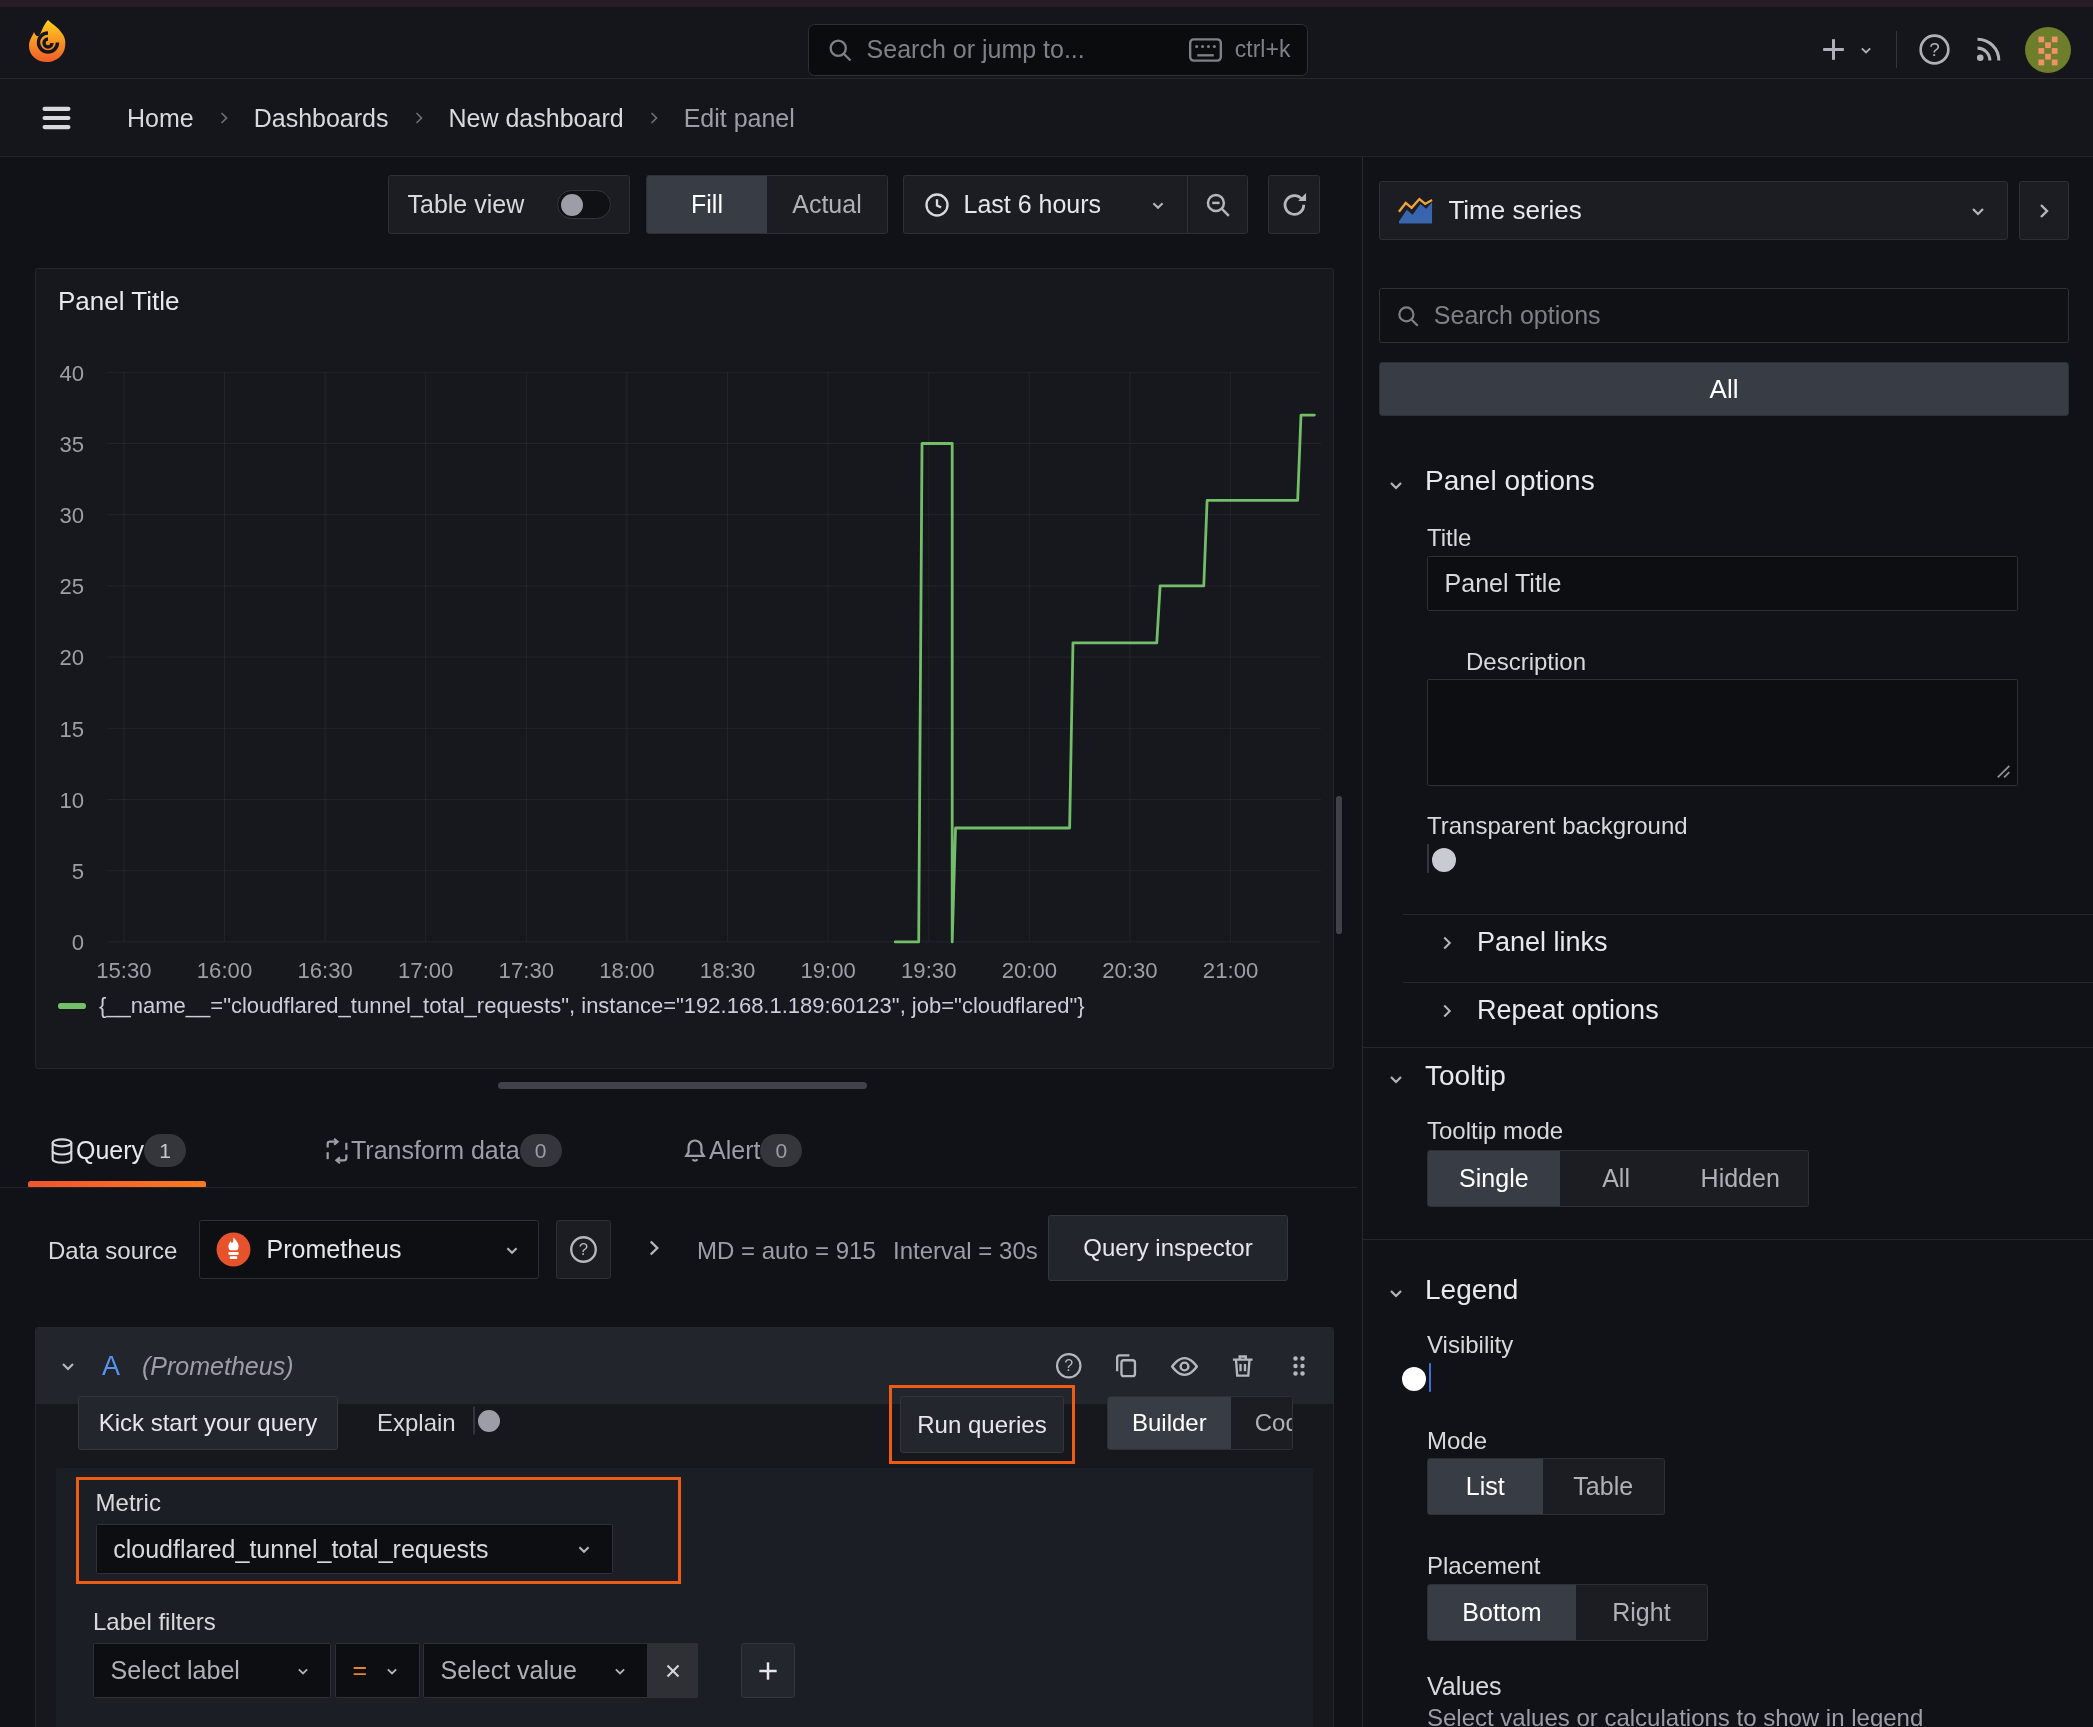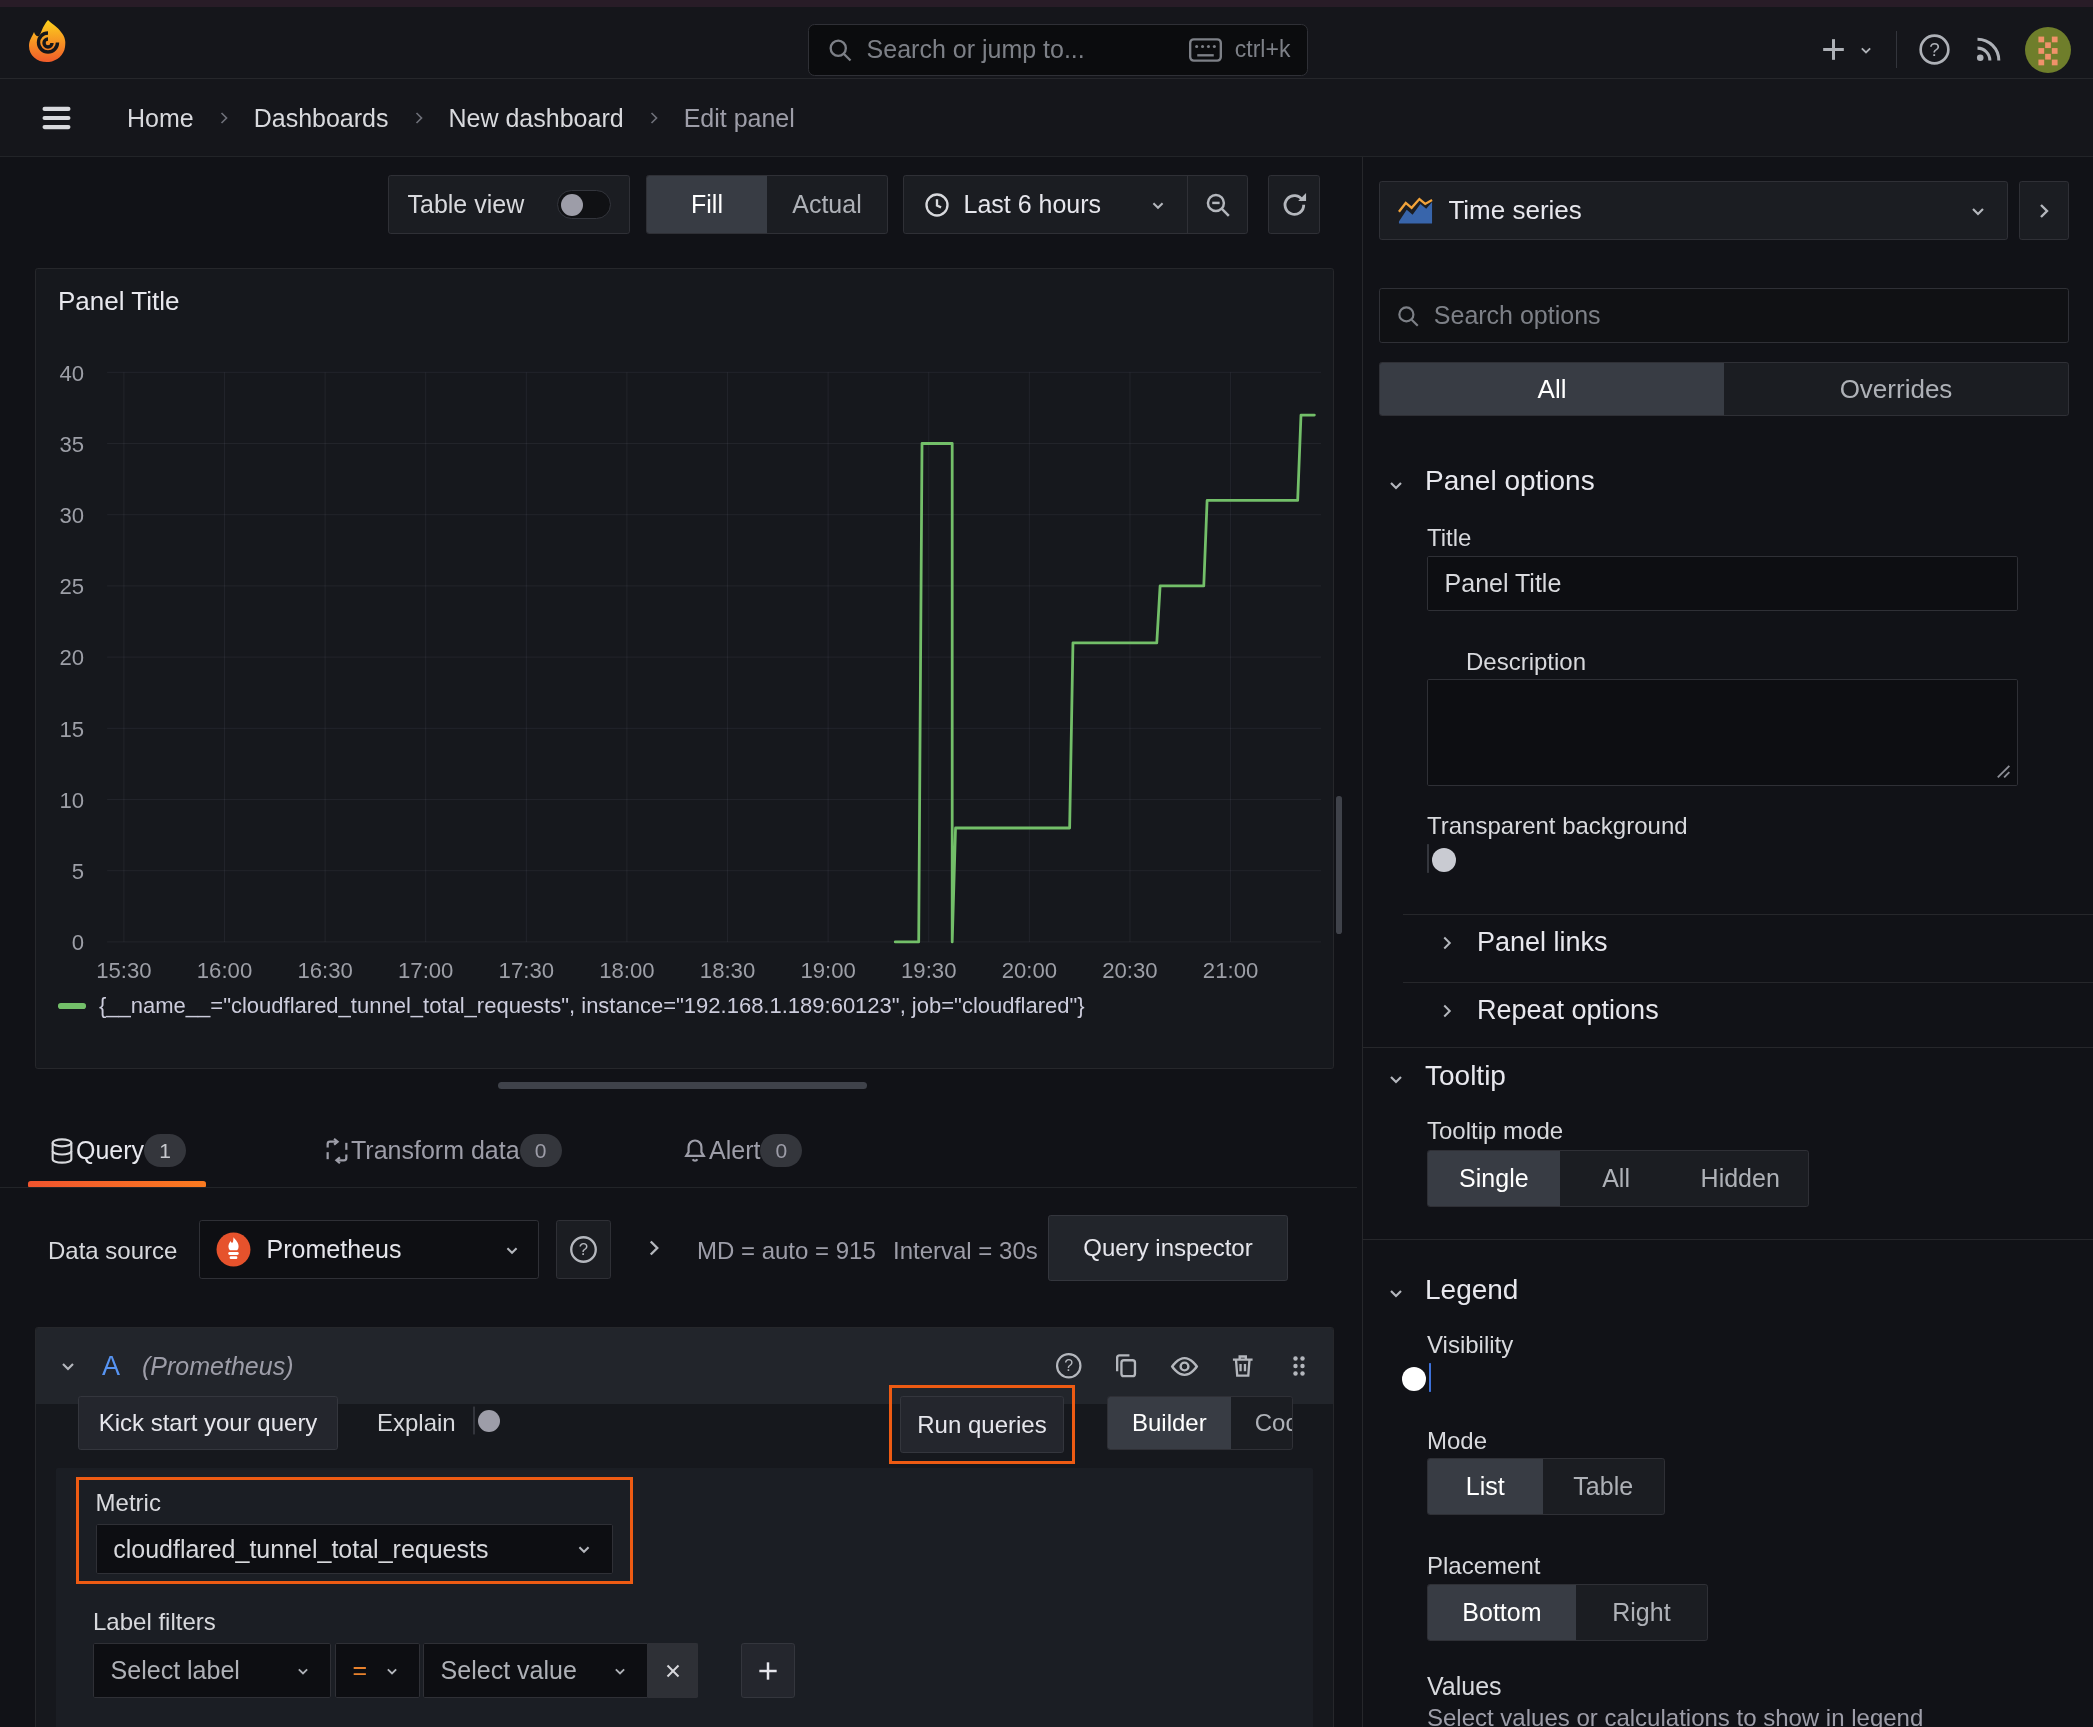--- a/index.html
+++ b/index.html
@@ -71,21 +71,21 @@
   
   .qcard{left:35px;top:1327px;width:1299px;height:401px;background:#16181d;border:0.9px solid #26272b;border-radius:2.8px 2.8px 0 0;overflow:hidden}
   .qhead{position:absolute;left:0;top:0;width:100%;height:76px;background:#22252b;display:flex;align-items:center;padding:0 20px;gap:22px}
   .qref{color:#5794f2;font-size:27px;font-weight:500}
   .qhint{color:#9d9da8;font-style:italic;font-size:25px}
   .qicons{margin-left:auto;display:flex;align-items:center;gap:28px;color:#b4b7bd}
   .gbtn{background:#24262d;border:0.9px solid #34363d;border-radius:2.8px;color:#e6e6ec;font-size:24px;
         display:inline-flex;align-items:center;justify-content:center}
   .hl{border:3.7px solid #ee5b13}
   .subcard{position:absolute;left:20px;top:140px;width:1257px;height:260px;background:#1b1e24;border-radius:1.8px}
-  .metricbox{position:absolute;left:20px;top:9.2px;width:557px;height:107px;border:3.7px solid #ee5b13}
+  .metricbox{position:absolute;left:20px;top:9.2px;width:605px;height:107px;border:3.7px solid #ee5b13}
   .selectlike{background:#0d0e12;border:0.9px solid #2f3036;border-radius:1.8px;display:flex;align-items:center;
               padding:0 16.6px;gap:13px;color:#d8d9dd;font-size:25px}
   .selectlike .cv{flex:1;white-space:nowrap;overflow:hidden}
   .fieldlab{font-size:24px;color:#d8d9dd}
 
   
   .sbborder{left:1362px;top:157px;width:0.9px;height:1571px;background:#26272b}
   .vizbox{left:1379px;top:181px;width:629px;height:59px}
   .vizbox,.nextbtn{background:#1b1d22;border:0.9px solid #2f3036;border-radius:2.8px}
   .nextbtn{left:2019px;top:181px;width:50px;height:59px;display:flex;align-items:center;justify-content:center;color:#b4b7bd}
@@ -545,21 +545,20 @@
       <svg width="26" height="26" viewBox="0 0 24 24">
         <circle cx="10.5" cy="10.5" r="6.5" fill="none" stroke="currentColor" stroke-width="2"></circle>
         <line x1="15.4" y1="15.4" x2="21" y2="21" stroke="currentColor" stroke-width="2"></line>
       </svg>
     </span>
   <span style="font-size:25px">Search options</span>
 </div>
 
 <div class="abs seg sbtabs">
   <div class="on" style="flex:1;font-size:26px;font-weight:500">All</div>
-  <div style="flex:1;font-size:26px">Overrides</div>
 </div>
 
 
 <span class="abs chev" style="left:1384px;top:473px">
     <svg width="24" height="24" viewBox="0 0 24 24">
       <polyline points="7 10 12 15 17 10" fill="none" stroke="currentColor" stroke-width="2.2"></polyline>
     </svg>
   </span>
 <div class="abs sechead" style="left:1425px;top:465px">Panel options</div>
 

